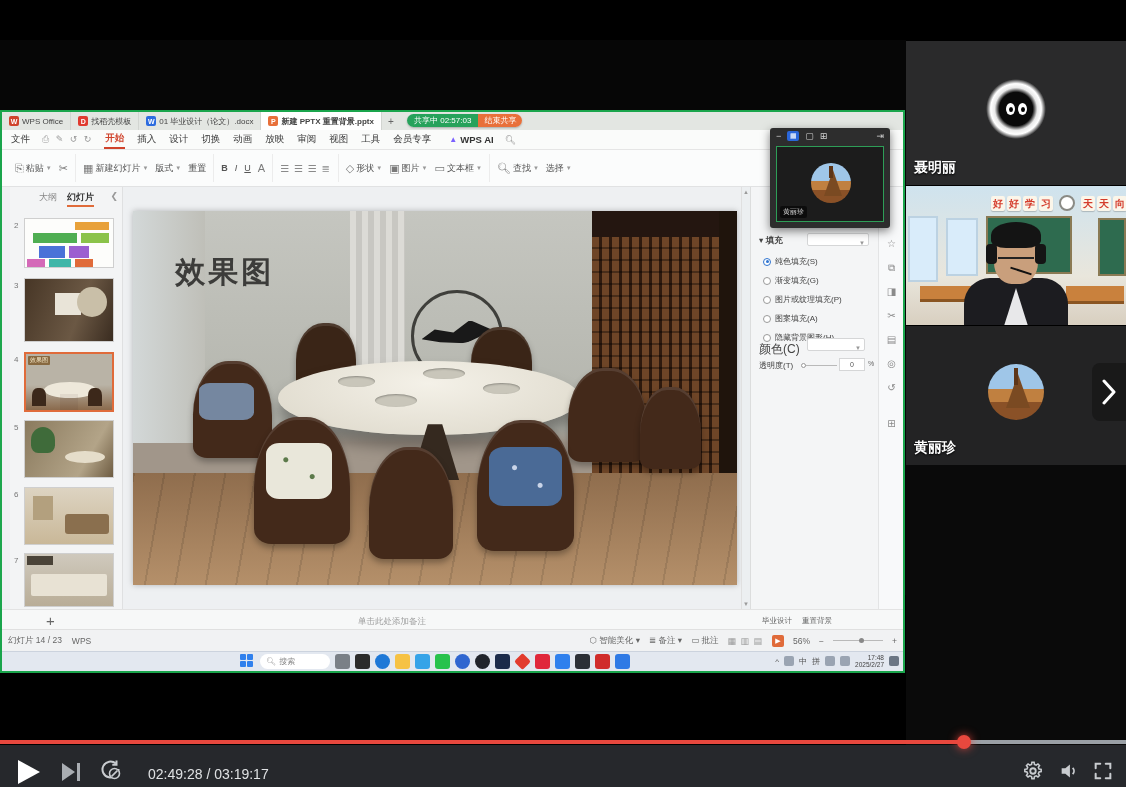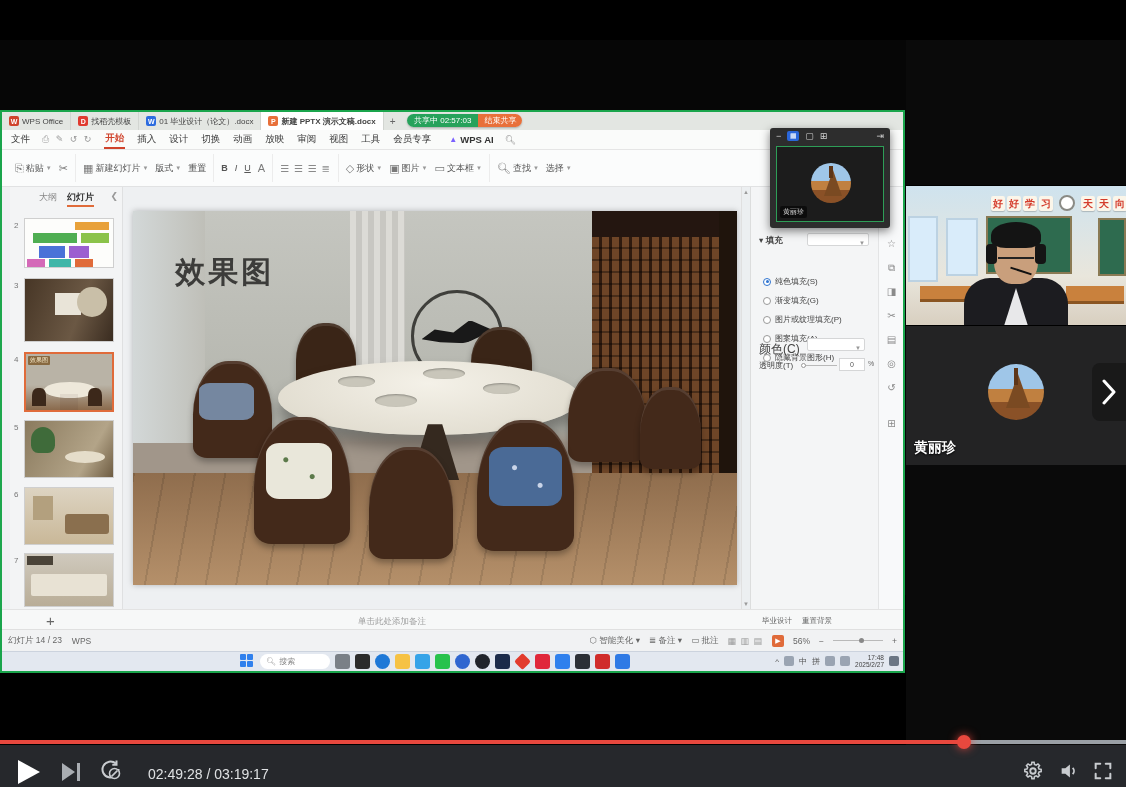--- a/index.html
+++ b/index.html
@@ -162,21 +162,21 @@
              color:#9a9a9a; font-size:6px; text-align:center; }
   .vscroll .up { position:absolute; top:2px; left:1px; } .vscroll .dn { position:absolute; bottom:2px; left:1px; }
 
   
   .props-panel { position:absolute; left:748px; top:75px; width:128px; height:422px; background:#f4f5f6; border-left:1px solid #dcdddd;
                  font-size:8px; color:#444; }
   .props-header { position:absolute; left:8px; top:48px; font-weight:bold; font-size:8.5px; }
   .props-dd { position:absolute; background:#fff; border:1px solid #d5d6d7; border-radius:2px; height:13px; color:#999;
               font-size:7px; line-height:12px; padding:0 3px; }
   .dd-caret { position:absolute; right:3px; top:3px; font-size:6px; color:#999; }
-  .radio-row { position:absolute; left:12px; display:flex; align-items:center; gap:4px;margin-top:20px; }
+  .radio-row { position:absolute; left:12px; display:flex; align-items:center; gap:4px; }
   .radio { width:8px; height:8px; border-radius:50%; border:1px solid #9a9a9a; background:#fff; flex:none; position:relative; }
   .radio.checked { border-color:#2f74d0; }
   .radio.checked::after { content:""; position:absolute; left:1.5px; top:1.5px; width:3px; height:3px; border-radius:50%; background:#2f74d0; }
   .trans-slider { position:absolute; left:52px; top:178px; width:34px; height:1px; background:#b9b9b9; }
   .trans-knob { position:absolute; left:-2px; top:-2px; width:5px; height:5px; border-radius:50%; background:#fff; border:1px solid #999; }
   .spin-box { position:absolute; left:88px; top:171px; width:26px; height:13px; background:#fff; border:1px solid #d5d6d7;
               font-size:7px; line-height:12px; text-align:center; color:#555; }
   .pct { position:absolute; left:117px; top:173px; font-size:7px; color:#666; }
 
   .icon-strip { position:absolute; left:876px; top:75px; width:25px; height:422px; background:#f8f9fa; border-left:1px solid #e3e4e5; }
@@ -238,21 +238,21 @@
         <div class="wtab">
           <span class="wlogo" style="background:#e03a2f;">D</span>
           <span>找稻壳模板</span>
         </div>
         <div class="wtab">
           <span class="wlogo" style="background:#2d6cdf;">W</span>
           <span>01 毕业设计（论文）.docx</span>
         </div>
         <div class="wtab active">
           <span class="wlogo" style="background:#e8703a;">P</span>
-          <span>新建 PPTX 演示文稿.docx</span>
+          <span>新建 PPTX 重置背景.pptx</span>
         </div>
         <div class="newtab-btn">+</div>
         <div class="share-pill">
           <span class="share-status">共享中 02:57:03</span>
           <span class="share-stop">结束共享</span>
         </div>
       </div>
 
       <div class="wps-menubar">
         <span class="menu-item">文件</span>
@@ -564,20 +564,27 @@
           </div>
           <span class="fp-name">黄丽珍</span>
         </div>
       </div>
 
     </div>
   </div>
 
   <div class="sidebar">
 
+    <div class="tile t1">
+      <div class="avatar-soot">
+        <span class="soot-eye l"></span>
+        <span class="soot-eye r"></span>
+      </div>
+      <span class="tile-name">聂明丽</span>
+    </div>
 
     <div class="tile t2">
       <div class="cls-window" style="left:2px;top:30px;width:30px;height:66px;"></div>
       <div class="cls-window" style="left:40px;top:32px;width:32px;height:58px;"></div>
       <div class="cls-board" style="left:80px;top:30px;width:86px;height:58px;"></div>
       <div class="cls-board" style="left:192px;top:32px;width:28px;height:58px;"></div>
       <span class="cls-card" style="left:85px;">好</span>
       <span class="cls-card" style="left:101px;">好</span>
       <span class="cls-card" style="left:117px;">学</span>
       <span class="cls-card" style="left:133px;">习</span>

